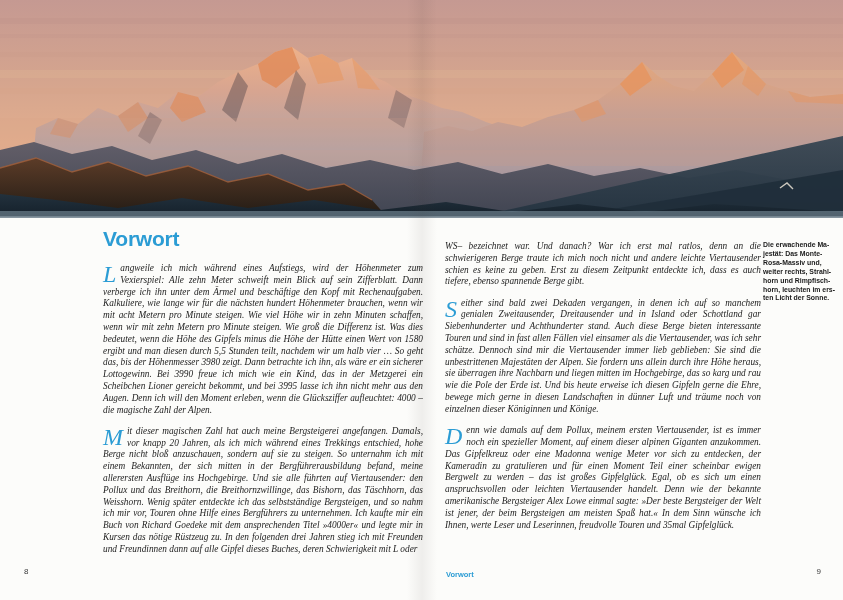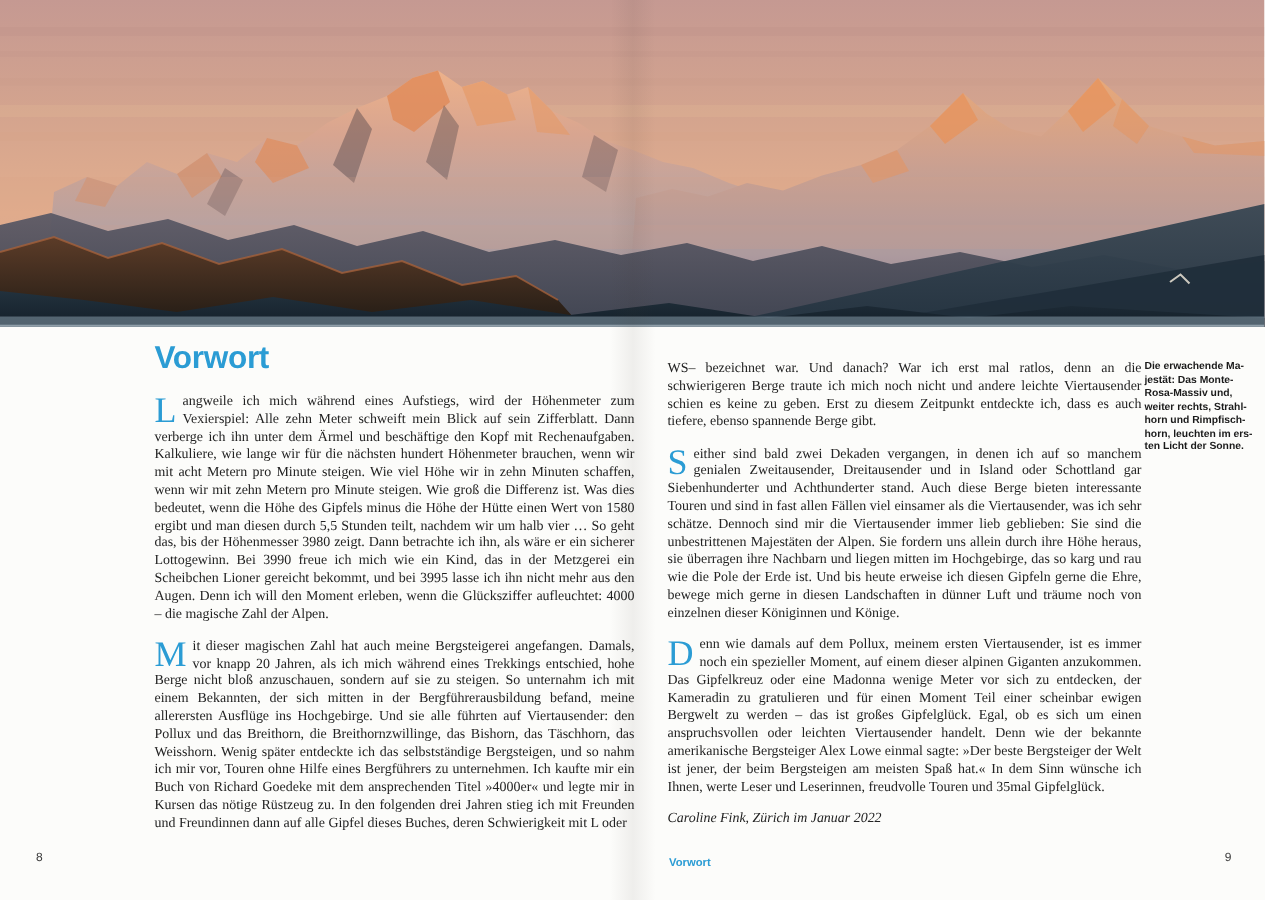--- a/index.html
+++ b/index.html
@@ -21,20 +21,21 @@
   h1.title{
     margin:0 0 13px 0;
     font-family:"Liberation Sans", sans-serif;
     font-weight:bold;font-size:21px;line-height:23px;letter-spacing:-.2px;
     color:#2b9cd4;
   }
   p.body{
     margin:0 0 9.5px 0;
     font-size:9.3px;line-height:11.8px;
     text-align:justify;
+    font-style:italic;
   }
   p.body:last-child{margin-bottom:0;}
   .dropcap{
     float:left;
     color:#2b9cd4;
     font-size:24px;line-height:21px;
     margin:1px 4px 0 0;
     font-family:"Liberation Serif", serif;
   }
   .signature{
@@ -161,21 +162,20 @@
 <div class="col-left">
   <h1 class="title">Vorwort</h1>
   <p class="body"><span class="dropcap">L</span><span>angweile ich mich während eines Aufstiegs, wird der Höhenmeter zum Vexierspiel: Alle zehn Meter schweift mein Blick auf sein Zifferblatt. Dann verberge ich ihn unter dem Ärmel und beschäftige den Kopf mit Rechenaufgaben. Kalkuliere, wie lange wir für die nächsten hundert Höhenmeter brauchen, wenn wir mit acht Metern pro Minute steigen. Wie viel Höhe wir in zehn Minuten schaffen, wenn wir mit zehn Metern pro Minute steigen. Wie groß die Differenz ist. Was dies bedeutet, wenn die Höhe des Gipfels minus die Höhe der Hütte einen Wert von 1580 ergibt und man diesen durch 5,5 Stunden teilt, nachdem wir um halb vier … So geht das, bis der Höhenmesser 3980 zeigt. Dann betrachte ich ihn, als wäre er ein sicherer Lottogewinn. Bei 3990 freue ich mich wie ein Kind, das in der Metzgerei ein Scheibchen Lioner gereicht bekommt, und bei 3995 lasse ich ihn nicht mehr aus den Augen. Denn ich will den Moment erleben, wenn die Glücksziffer aufleuchtet: 4000 – die magische Zahl der Alpen.</span></p>
   <p class="body"><span class="dropcap">M</span><span>it dieser magischen Zahl hat auch meine Bergsteigerei angefangen. Damals, vor knapp 20 Jahren, als ich mich während eines Trekkings entschied, hohe Berge nicht bloß anzuschauen, sondern auf sie zu steigen. So unternahm ich mit einem Bekannten, der sich mitten in der Bergführerausbildung befand, meine allerersten Ausflüge ins Hochgebirge. Und sie alle führten auf Viertausender: den Pollux und das Breithorn, die Breithornzwillinge, das Bishorn, das Täschhorn, das Weisshorn. Wenig später entdeckte ich das selbstständige Bergsteigen, und so nahm ich mir vor, Touren ohne Hilfe eines Bergführers zu unternehmen. Ich kaufte mir ein Buch von Richard Goedeke mit dem ansprechenden Titel »4000er« und legte mir in Kursen das nötige Rüstzeug zu. In den folgenden drei Jahren stieg ich mit Freunden und Freundinnen dann auf alle Gipfel dieses Buches, deren Schwierigkeit mit L oder</span></p>
 </div>
 
 <div class="col-right">
   <p class="body"><span>WS– bezeichnet war. Und danach? War ich erst mal ratlos, denn an die schwierigeren Berge traute ich mich noch nicht und andere leichte Viertausender schien es keine zu geben. Erst zu diesem Zeitpunkt entdeckte ich, dass es auch tiefere, ebenso spannende Berge gibt.</span></p>
   <p class="body"><span class="dropcap">S</span><span>either sind bald zwei Dekaden vergangen, in denen ich auf so manchem genialen Zweitausender, Dreitausender und in Island oder Schottland gar Siebenhunderter und Achthunderter stand. Auch diese Berge bieten interessante Touren und sind in fast allen Fällen viel einsamer als die Viertausender, was ich sehr schätze. Dennoch sind mir die Viertausender immer lieb geblieben: Sie sind die unbestrittenen Majestäten der Alpen. Sie fordern uns allein durch ihre Höhe heraus, sie überragen ihre Nachbarn und liegen mitten im Hochgebirge, das so karg und rau wie die Pole der Erde ist. Und bis heute erweise ich diesen Gipfeln gerne die Ehre, bewege mich gerne in diesen Landschaften in dünner Luft und träume noch von einzelnen dieser Königinnen und Könige.</span></p>
   <p class="body"><span class="dropcap">D</span><span>enn wie damals auf dem Pollux, meinem ersten Viertausender, ist es immer noch ein spezieller Moment, auf einem dieser alpinen Giganten anzukommen. Das Gipfelkreuz oder eine Madonna wenige Meter vor sich zu entdecken, der Kameradin zu gratulieren und für einen Moment Teil einer scheinbar ewigen Bergwelt zu werden – das ist großes Gipfelglück. Egal, ob es sich um einen anspruchsvollen oder leichten Viertausender handelt. Denn wie der bekannte amerikanische Bergsteiger Alex Lowe einmal sagte: »Der beste Bergsteiger der Welt ist jener, der beim Bergsteigen am meisten Spaß hat.« In dem Sinn wünsche ich Ihnen, werte Leser und Leserinnen, freudvolle Touren und 35mal Gipfelglück.</span></p>
-  <p class="signature">Caroline Fink, Zürich im Januar 2022</p>
 </div>
 
 <div class="caption">
   <div>Die erwachende Ma-</div>
   <div>jestät: Das Monte-</div>
   <div>Rosa-Massiv und,</div>
   <div>weiter rechts, Strahl-</div>
   <div>horn und Rimpfisch-</div>
   <div>horn, leuchten im ers-</div>
   <div>ten Licht der Sonne.</div>

